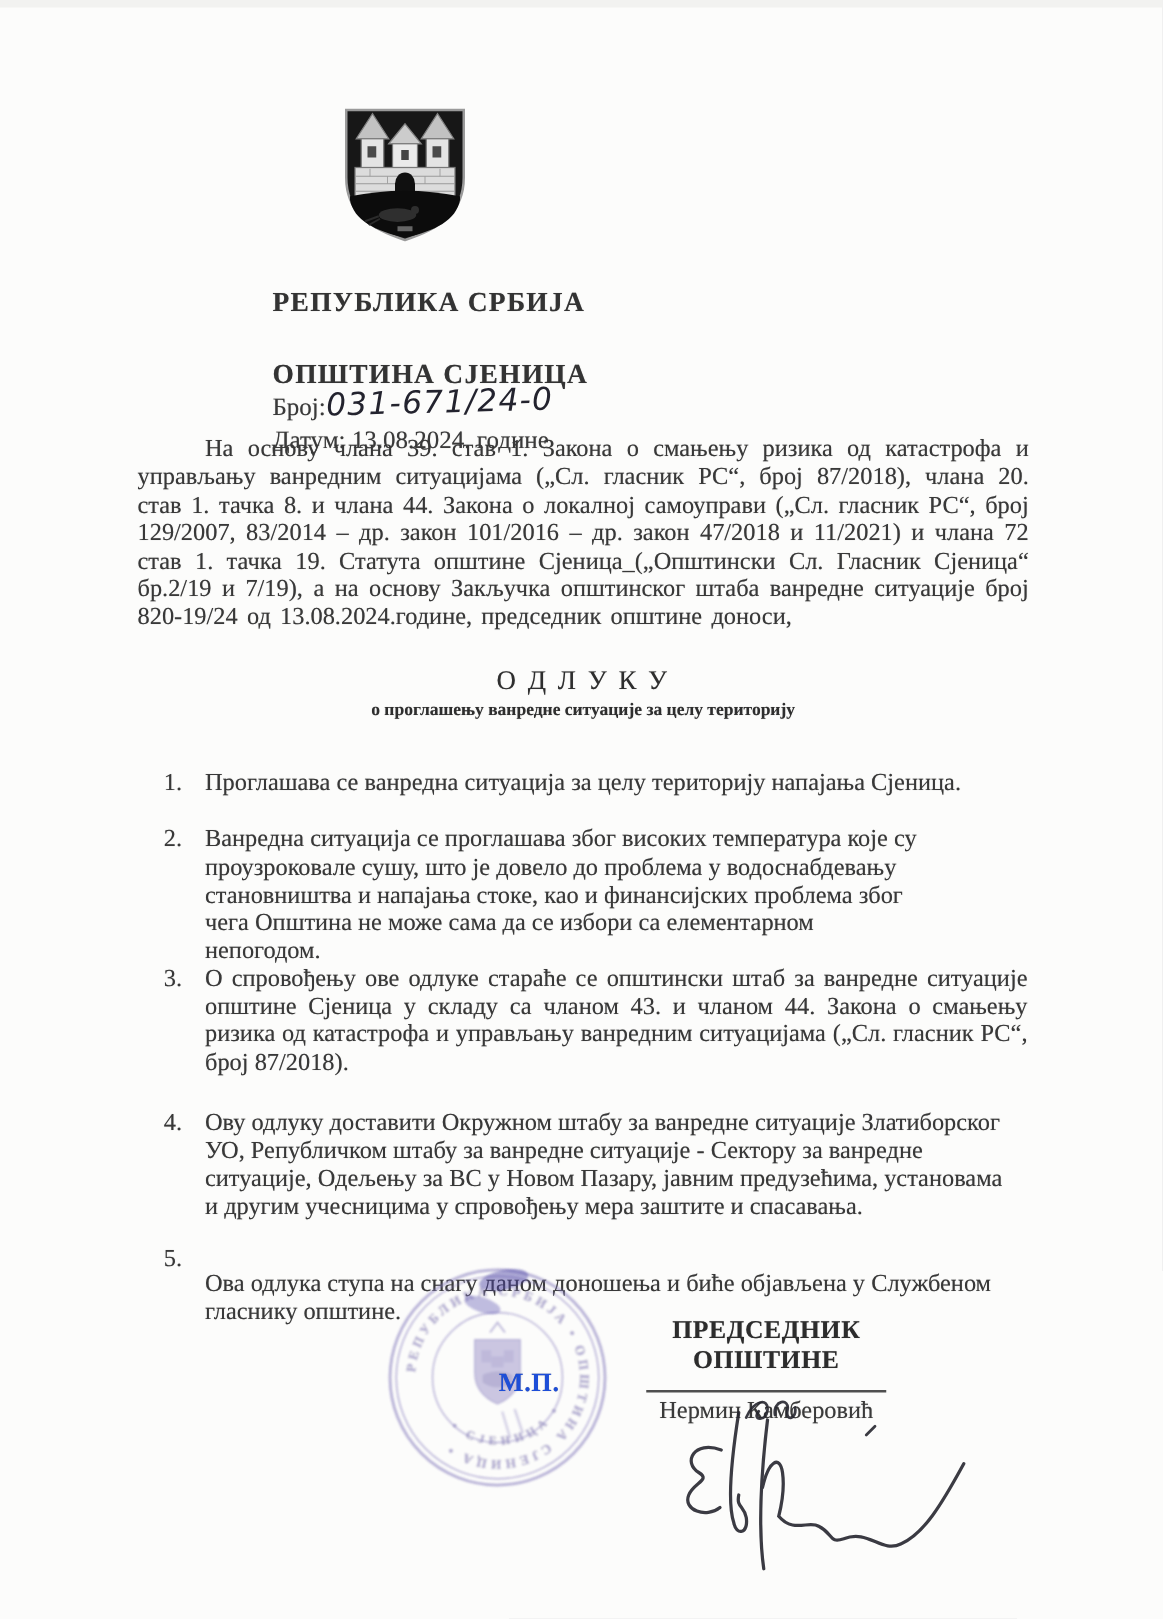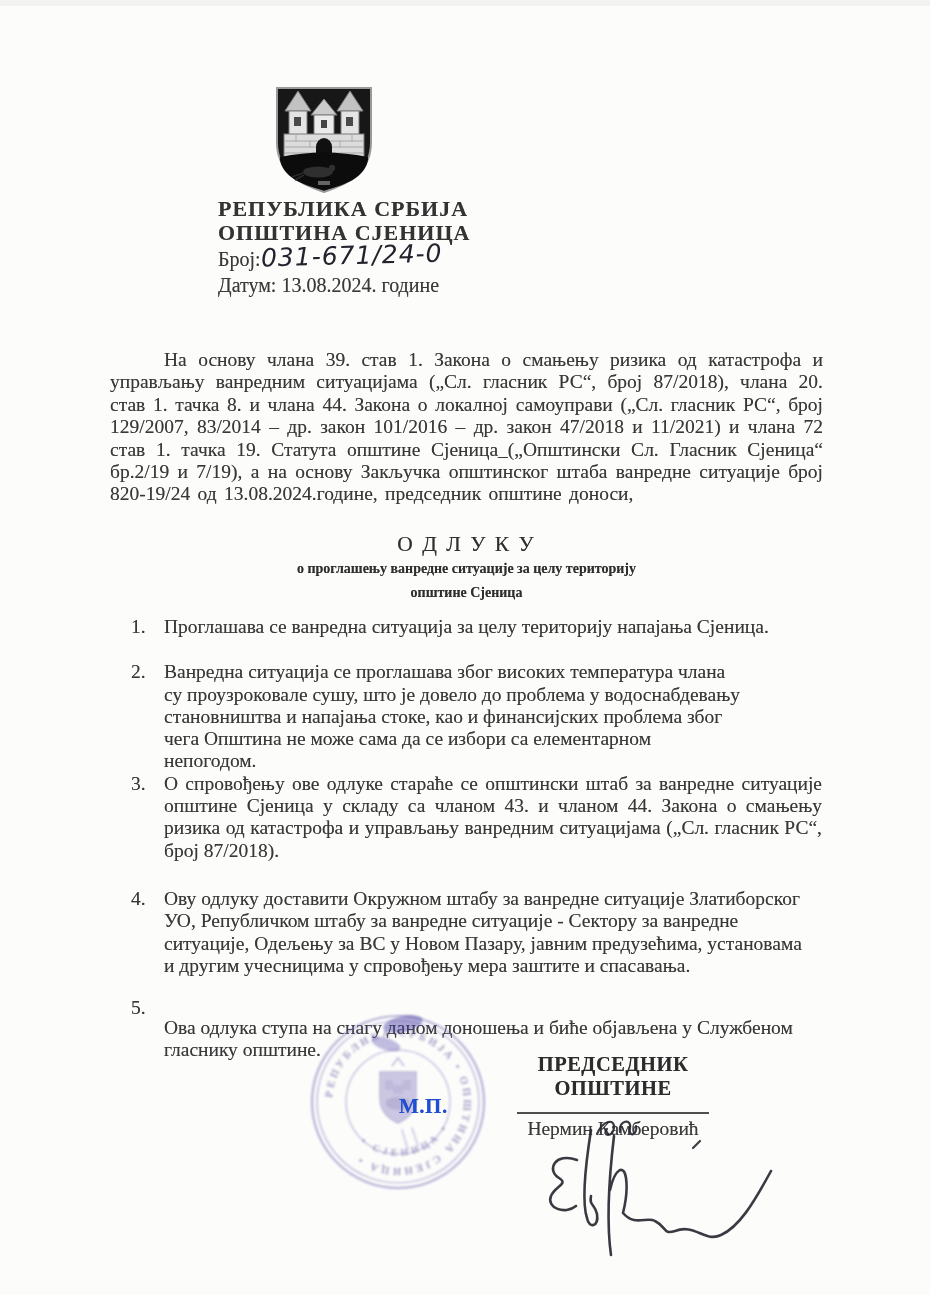--- a/index.html
+++ b/index.html
@@ -11,21 +11,21 @@
     font-family:"Liberation Serif","DejaVu Serif",serif;
     color:#383838;
     overflow:hidden;
     text-shadow:0 0 .6px rgba(70,70,70,.55);
   }
   .scan-edge{position:absolute;top:0;left:0;width:100%;height:6px;background:#f2f2f0;}
   
   .coa{position:absolute;left:270px;top:84px;}
   
   .hdr{position:absolute;left:218px;top:197px;}
-  .hdr-bold{font-weight:bold;font-size:22px;line-height:24px;letter-spacing:1px;color:#333;}
+  .hdr-bold{font-weight:bold;font-size:22px;line-height:24px;letter-spacing:1px;color:#333;margin-top:33px;}
   .hdr-plain{font-size:20px;line-height:26px;color:#3a3a3a;}
   .handwritten{
     display:inline-block;
     font-family:"DejaVu Sans",sans-serif;
     font-style:italic;
     font-size:25px;
     letter-spacing:1px;
     color:#23232e;
     transform:rotate(-1.5deg) translateY(-2px);
     text-shadow:none;
@@ -113,31 +113,30 @@
       <span>Број:</span><span class="handwritten">031-671/24-0</span>
     </div>
     <div class="hdr-plain">Датум: 13.08.2024. године</div>
   </div>
 
   <p class="intro">На основу члана 39. став 1. Закона о смањењу ризика од катастрофа и управљању ванредним ситуацијама („Сл. гласник РС“, број 87/2018), члана 20. став 1. тачка 8. и члана 44. Закона о локалној самоуправи („Сл. гласник РС“, број 129/2007, 83/2014 – др. закон 101/2016 – др. закон 47/2018 и 11/2021) и члана 72 став 1. тачка 19. Статута општине Сјеница_(„Општински Сл. Гласник Сјеница“ бр.2/19 и 7/19), а на основу Закључка општинског штаба ванредне ситуације број 820-19/24 од 13.08.2024.године, председник општине доноси,</p>
 
   <div class="title-block">
     <div class="title">О Д Л У К У</div>
     <div class="subtitle">о проглашењу ванредне ситуације за целу територију</div>
-    <div class="subtitle">општине Сјеница</div>
   </div>
 
   <ol class="items">
     <li>
       <span class="num">1.</span>
       <span class="txt">Проглашава се ванредна ситуација за целу територију напајања Сјеница.</span>
     </li>
     <li>
       <span class="num">2.</span>
-      <span class="txt">Ванредна ситуација се проглашава због високих температура члана су проузроковале сушу, што је довело до проблема у водоснабдевању становништва и напајања стоке, као и финансијских проблема због чега Општина не може сама да се избори са елементарном непогодом.</span>
+      <span class="txt">Ванредна ситуација се проглашава због високих температура које су проузроковале сушу, што је довело до проблема у водоснабдевању становништва и напајања стоке, као и финансијских проблема због чега Општина не може сама да се избори са елементарном непогодом.</span>
     </li>
     <li>
       <span class="num">3.</span>
       <span class="txt">О спровођењу ове одлуке стараће се општински штаб за ванредне ситуације општине Сјеница у складу са чланом 43. и чланом 44. Закона о смањењу ризика од катастрофа и управљању ванредним ситуацијама („Сл. гласник РС“, број 87/2018).</span>
     </li>
     <li>
       <span class="num">4.</span>
       <span class="txt">Ову одлуку доставити Окружном штабу за ванредне ситуације Златиборског УО, Републичком штабу за ванредне ситуације - Сектору за ванредне ситуације, Одељењу за ВС у Новом Пазару, јавним предузећима, установама и другим учесницима у спровођењу мера заштите и спасавања.</span>
     </li>
     <li>

